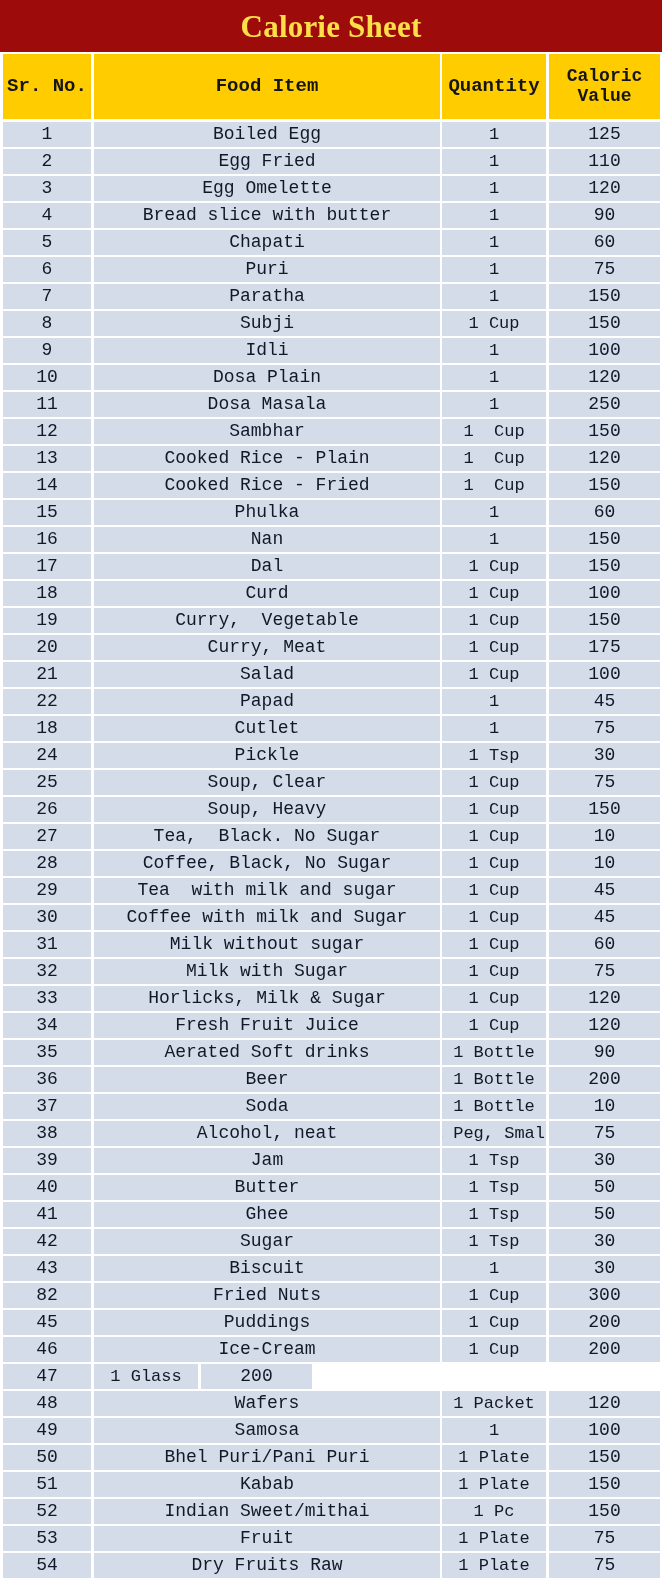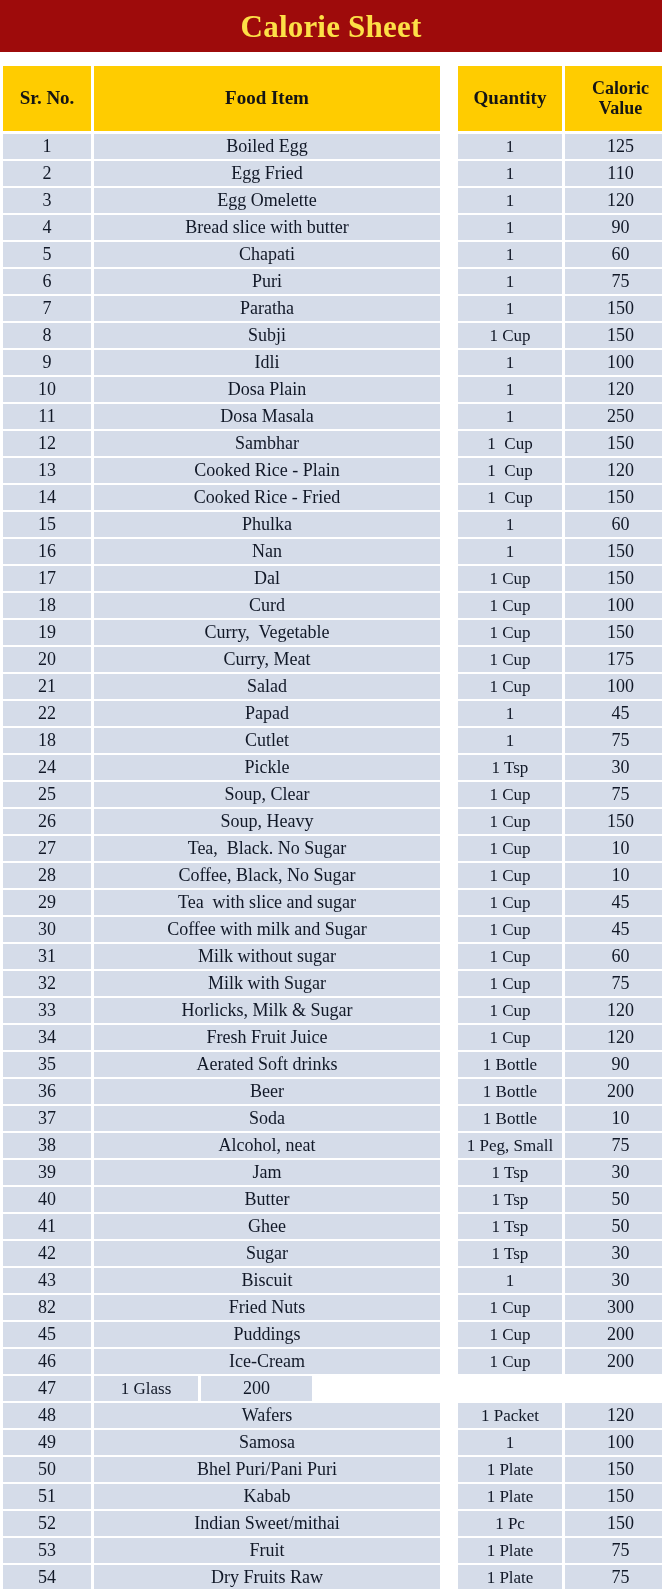--- a/index.html
+++ b/index.html
@@ -30,40 +30,41 @@
   }
   .title-text {
     color: #fde047;
     font-size: 31px;
     font-weight: bold;
     letter-spacing: 0.2px;
     line-height: 1;
   }
   
   .table {
-    padding: 12px 2px 0 3px;
+    padding: 0 2px 0 3px;
     box-sizing: border-box;
+    font-family: Liberation Mono, monospace;
   }
   .row {
     display: flex;
     width: 100%;
     box-sizing: border-box;
     margin-bottom: 2px;
   }
   .cell {
     box-sizing: border-box;
     overflow: hidden;
     white-space: pre;
     display: flex;
     align-items: center;
     justify-content: center;
   }
   
   .c-sr    { width: 88px;  flex: 0 0 88px;  margin-right: 3px; }
-  .c-food  { width: 346px; flex: 0 0 346px; margin-right: 18px; }
+  .c-food  { width: 346px; flex: 0 0 346px; margin-right: 2px; }
   .c-qty   { width: 104px; flex: 0 0 104px; margin-right: 3px; }
   .c-cal   { width: 111px; flex: 0 0 111px; }
 
   
   .header-row { margin-top: 2px; margin-bottom: 3px; }
   .header-row .cell {
     background: #fc0;
     height: 65px;
     color: #151515;
     font-size: 19px;
@@ -273,21 +274,21 @@
           <div class="cell c-cal"><span>10</span></div>
         </div>
         <div class="row data-row">
           <div class="cell c-sr"><span>28</span></div>
           <div class="cell c-food"><span>Coffee, Black, No Sugar</span></div>
           <div class="cell c-qty"><span>1 Cup</span></div>
           <div class="cell c-cal"><span>10</span></div>
         </div>
         <div class="row data-row">
           <div class="cell c-sr"><span>29</span></div>
-          <div class="cell c-food"><span>Tea  with slice and sugar</span></div>
+          <div class="cell c-food"><span>Tea  with milk and sugar</span></div>
           <div class="cell c-qty"><span>1 Cup</span></div>
           <div class="cell c-cal"><span>45</span></div>
         </div>
         <div class="row data-row">
           <div class="cell c-sr"><span>30</span></div>
           <div class="cell c-food"><span>Coffee with milk and Sugar</span></div>
           <div class="cell c-qty"><span>1 Cup</span></div>
           <div class="cell c-cal"><span>45</span></div>
         </div>
         <div class="row data-row">

